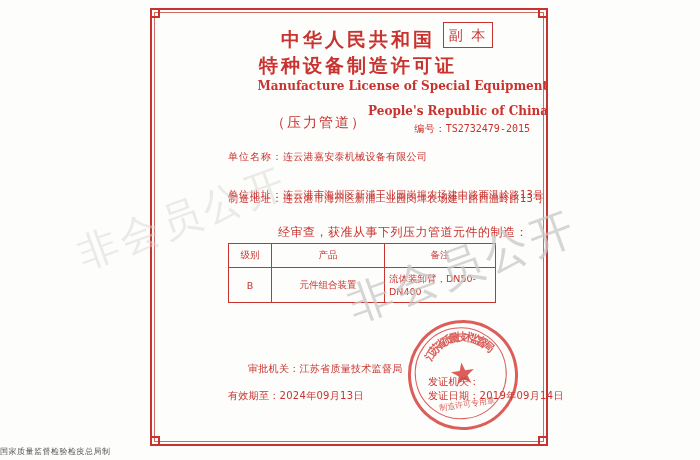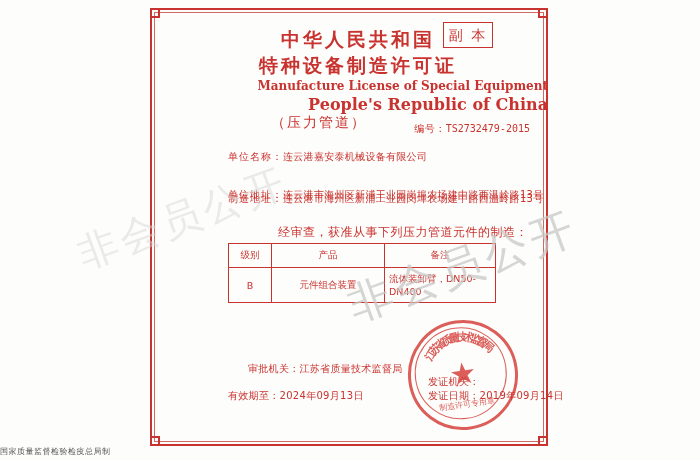--- a/index.html
+++ b/index.html
@@ -85,21 +85,21 @@
   .title-en1, .title-en2 {
     position: absolute;
     width: 398px;
     left: 150px;
     text-align: right;
     color: #c9332f;
     font-family: "DejaVu Serif", serif;
     font-weight: bold;
   }
   .title-en1 { top: 79px; font-size: 12px; }
-  .title-en2 { top: 95px; font-size: 16px; }
+  .title-en2 { top: 104px; font-size: 12px; }
 
   .subtitle {
     position: absolute;
     width: 338px;
     left: 150px;
     top: 114px;
     text-align: center;
     color: #c9332f;
     font-family: "DejaVu Sans", sans-serif;
     font-size: 14px;

